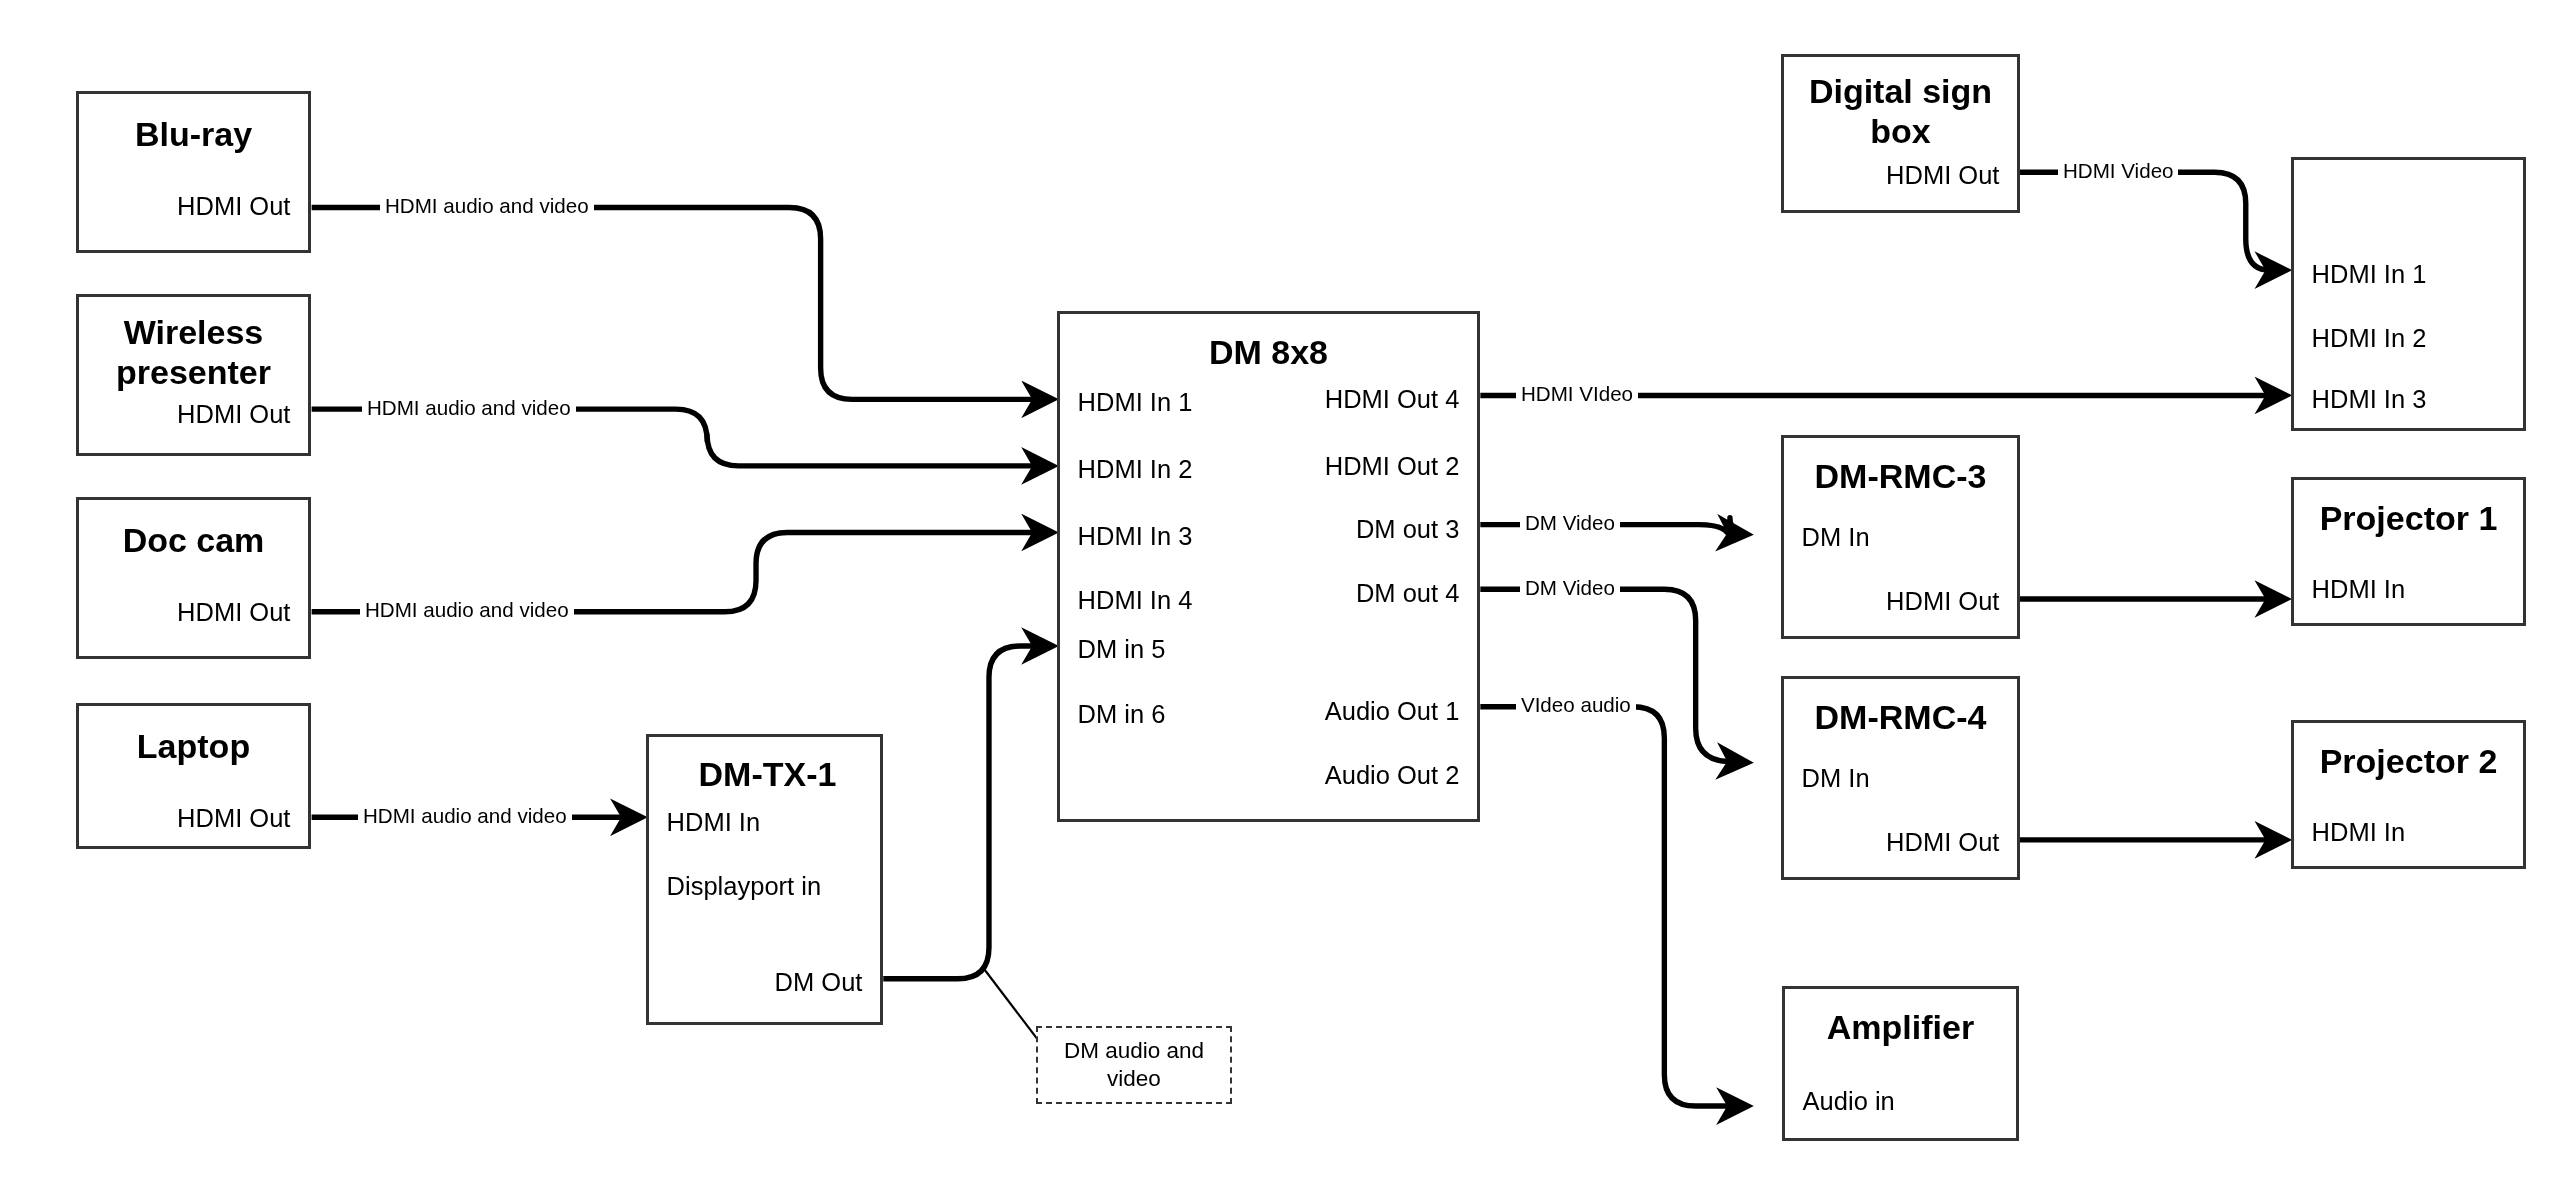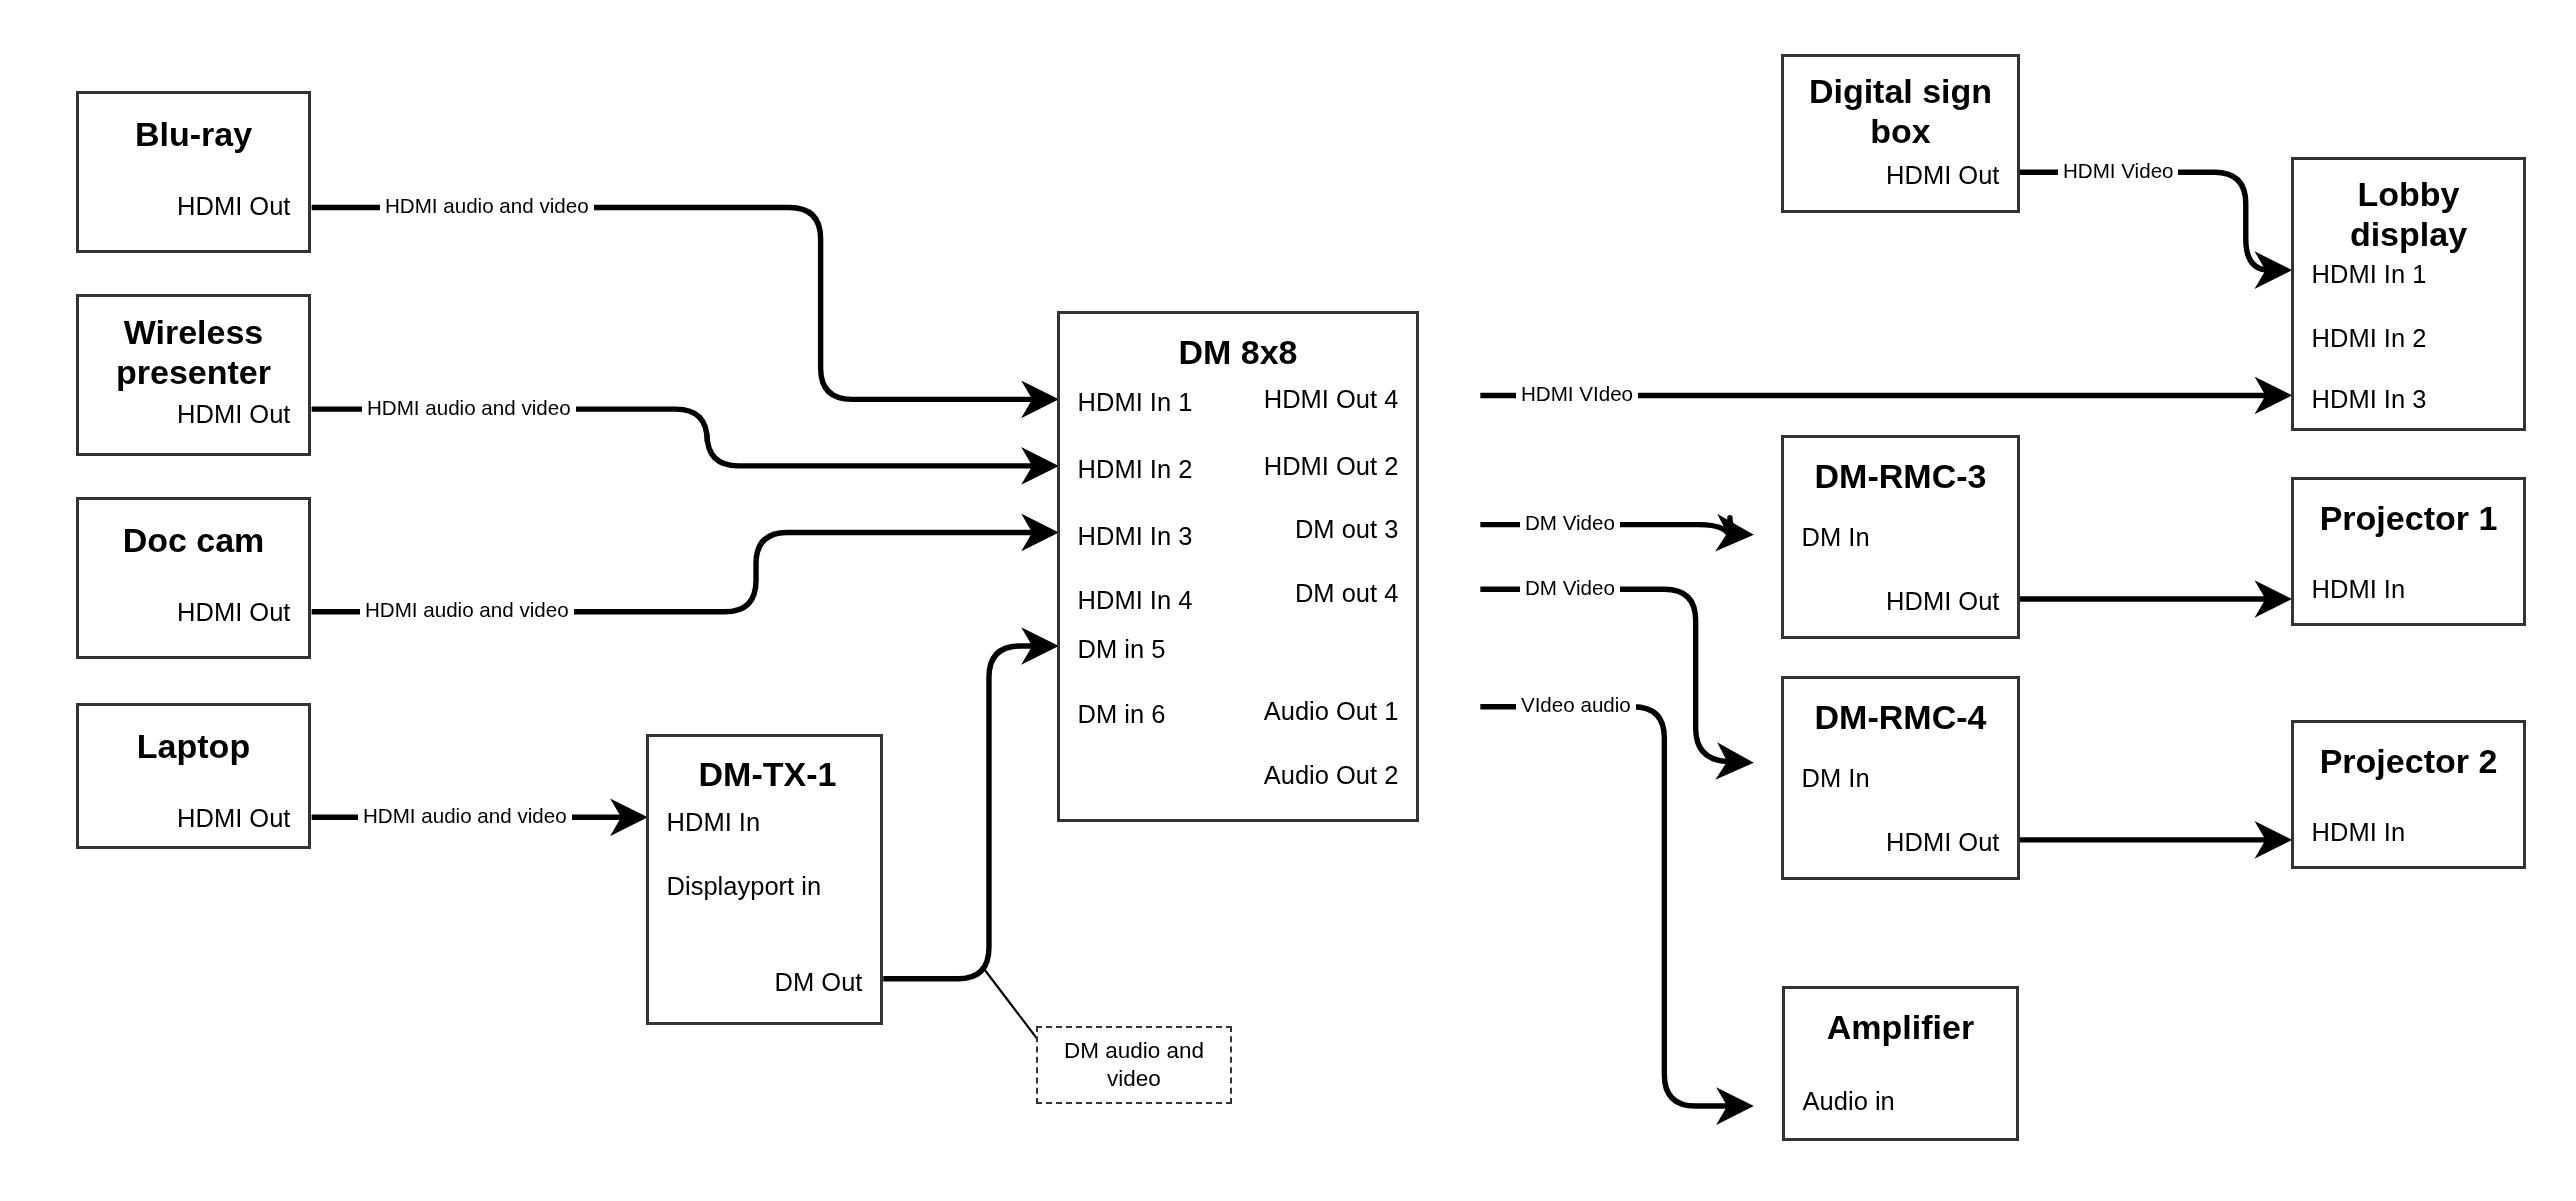--- a/index.html
+++ b/index.html
@@ -134,21 +134,21 @@
     <div class="port right" style="top:98px;">HDMI Out</div>
   </div>
 
   <div class="node" style="left:646px; top:734px; width:237px; height:291px;">
     <div class="node-title" style="top:16.6px;padding-left:6px;">DM-TX-1</div>
     <div class="port left" style="top:71px;">HDMI In</div>
     <div class="port left" style="top:135px;">Displayport in</div>
     <div class="port right" style="top:231px;">DM Out</div>
   </div>
 
-  <div class="node" style="left:1057px; top:311px; width:362px; height:511px;padding-left:24px;">
+  <div class="node" style="left:1057px; top:311px; width:423px; height:511px;padding-left:24px;">
     <div class="node-title" style="top:17.6px;">DM 8x8</div>
 
     <div class="port left" style="top:74px;">HDMI In 1</div>
     <div class="port left" style="top:141px;">HDMI In 2</div>
     <div class="port left" style="top:208px;">HDMI In 3</div>
     <div class="port left" style="top:272px;">HDMI In 4</div>
     <div class="port left" style="top:321px;">DM in 5</div>
     <div class="port left" style="top:386px;">DM in 6</div>
 
     <div class="port right" style="top:71px;">HDMI Out 4</div>
@@ -159,22 +159,20 @@
     <div class="port right" style="top:447px;">Audio Out 2</div>
   </div>
 
   <div class="node" style="left:1781px; top:54px; width:239px; height:159px;">
     <div class="node-title" style="top:13.7px; white-space:pre-line;">Digital sign
 box</div>
     <div class="port right" style="top:104px;">HDMI Out</div>
   </div>
 
   <div class="node" style="left:2291px; top:157px; width:235px; height:274px;">
-    <div class="node-title" style="top:13.7px; white-space:pre-line;">Lobby
-display</div>
     <div class="port left" style="top:100px;">HDMI In 1</div>
     <div class="port left" style="top:164px;">HDMI In 2</div>
     <div class="port left" style="top:225px;">HDMI In 3</div>
   </div>
 
   <div class="node" style="left:1781px; top:435px; width:239px; height:204px;">
     <div class="node-title" style="top:17.6px;">DM-RMC-3</div>
     <div class="port left" style="top:85px;">DM In</div>
     <div class="port right" style="top:149px;">HDMI Out</div>
   </div>

